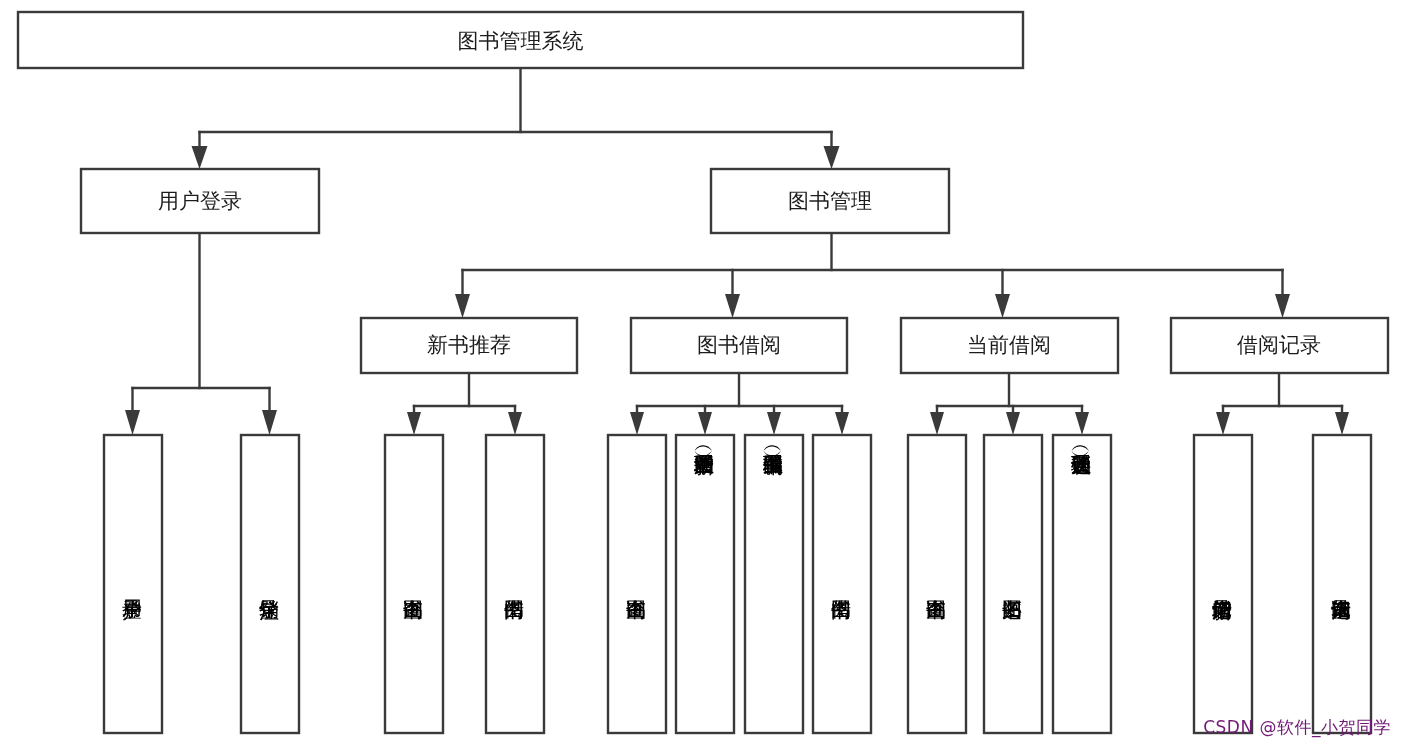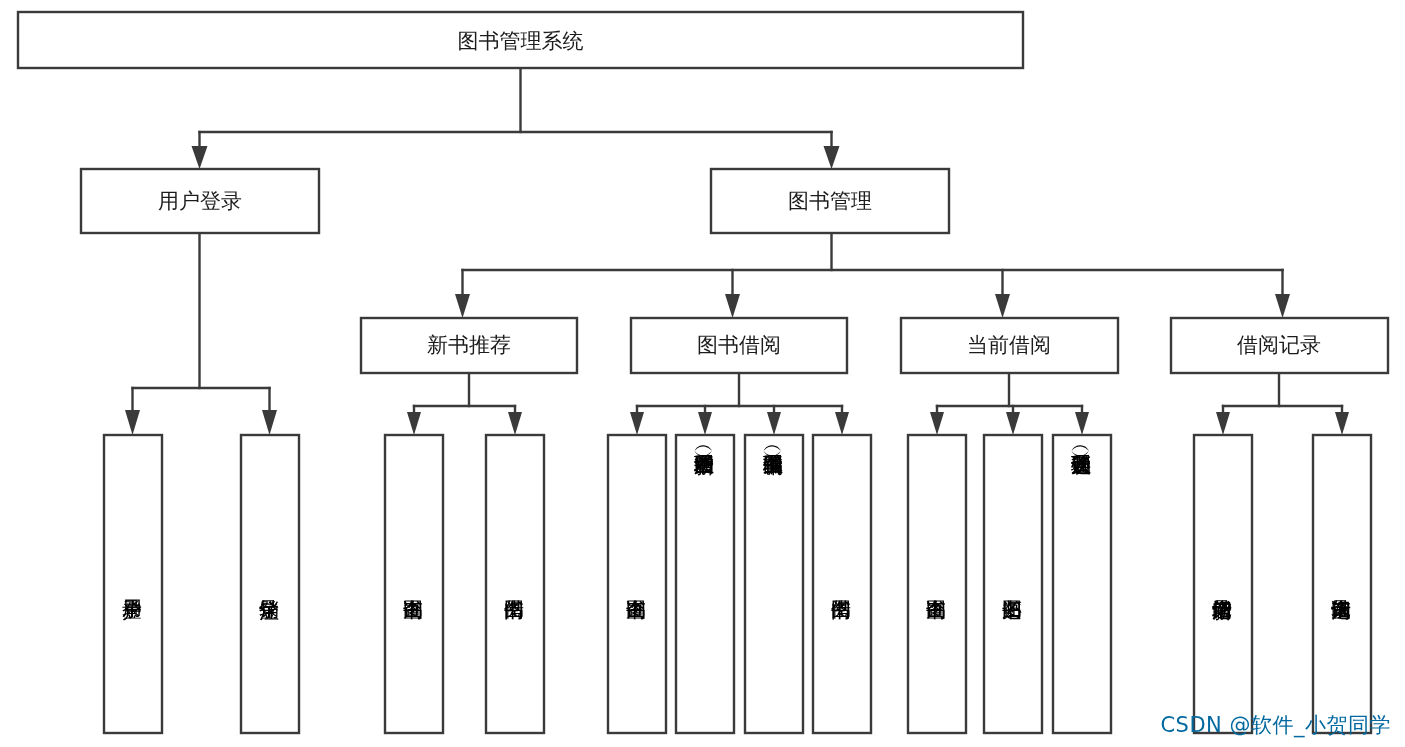--- a/index.html
+++ b/index.html
@@ -55,22 +55,22 @@
     fill: #1c1c1c;
     writing-mode: vertical-rl;
     text-orientation: upright;
     white-space: pre;
   }
   .watermark {
     position: absolute;
     right: 14px;
     bottom: 6px;
     font-family: "DejaVu Sans", "Liberation Sans", sans-serif;
-    font-size: 21px;
-    color: #0369a1;
+    font-size: 17px;
+    color: #701a75;
     letter-spacing: 0.5px;
     white-space: nowrap;
     pointer-events: none;
   }
 </style>
 </head>
 <body>
 
 <div id="diagram-root">
 

